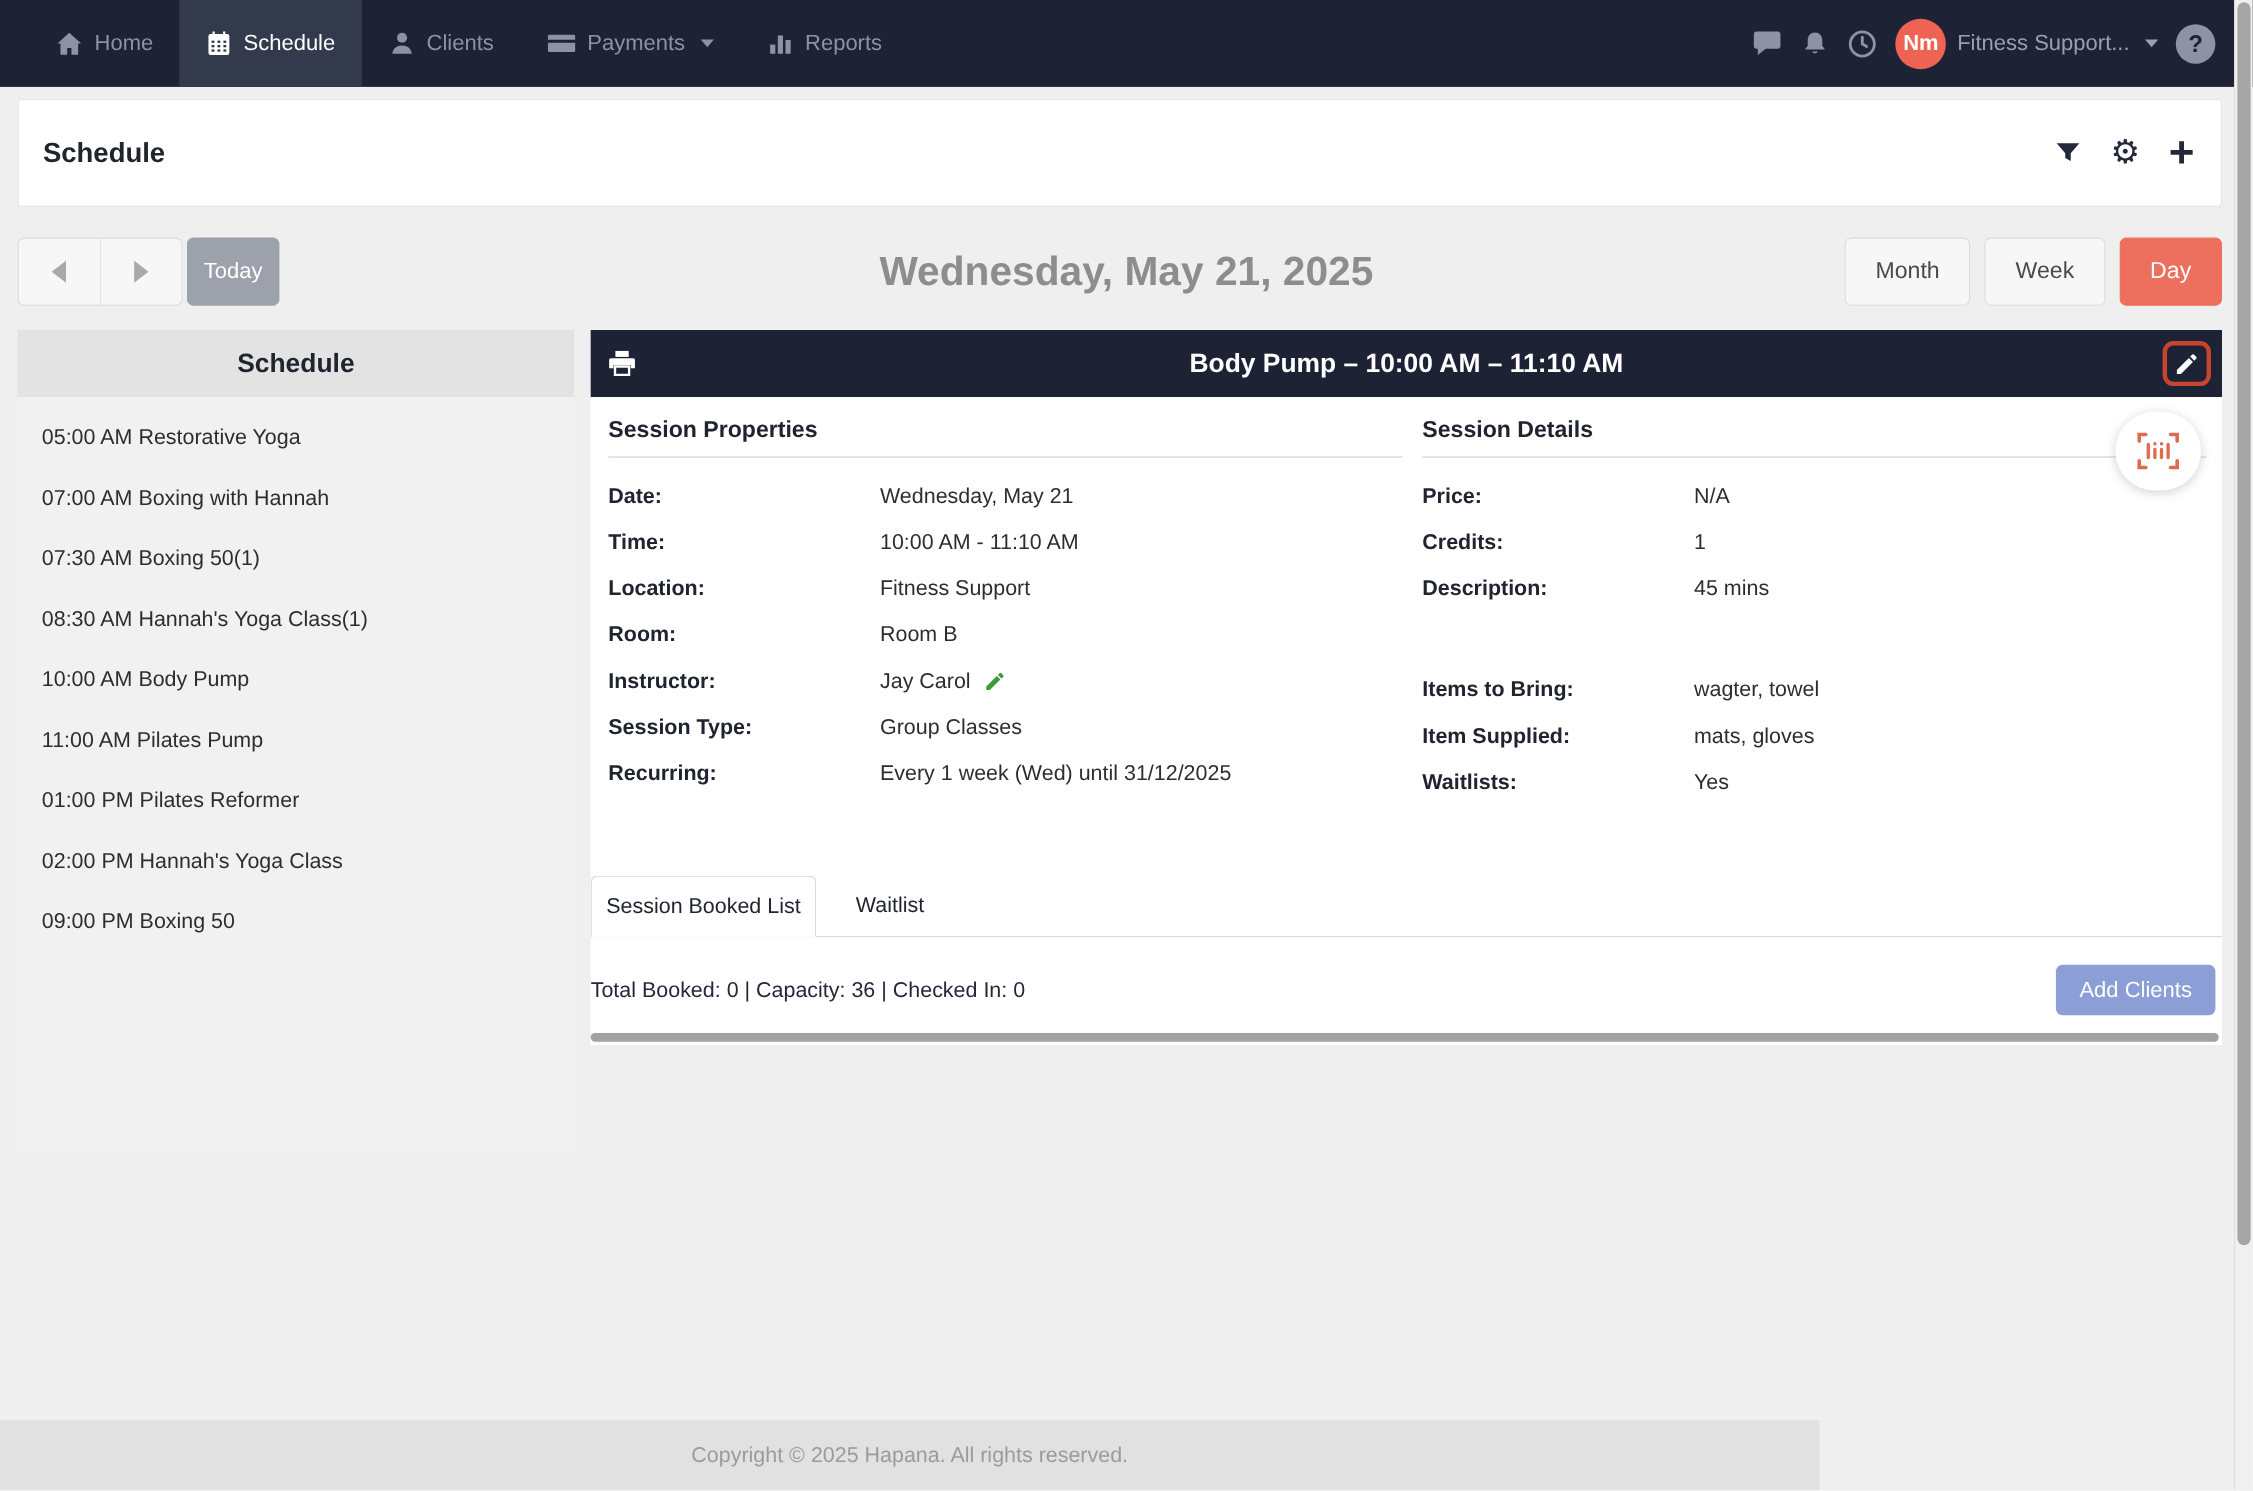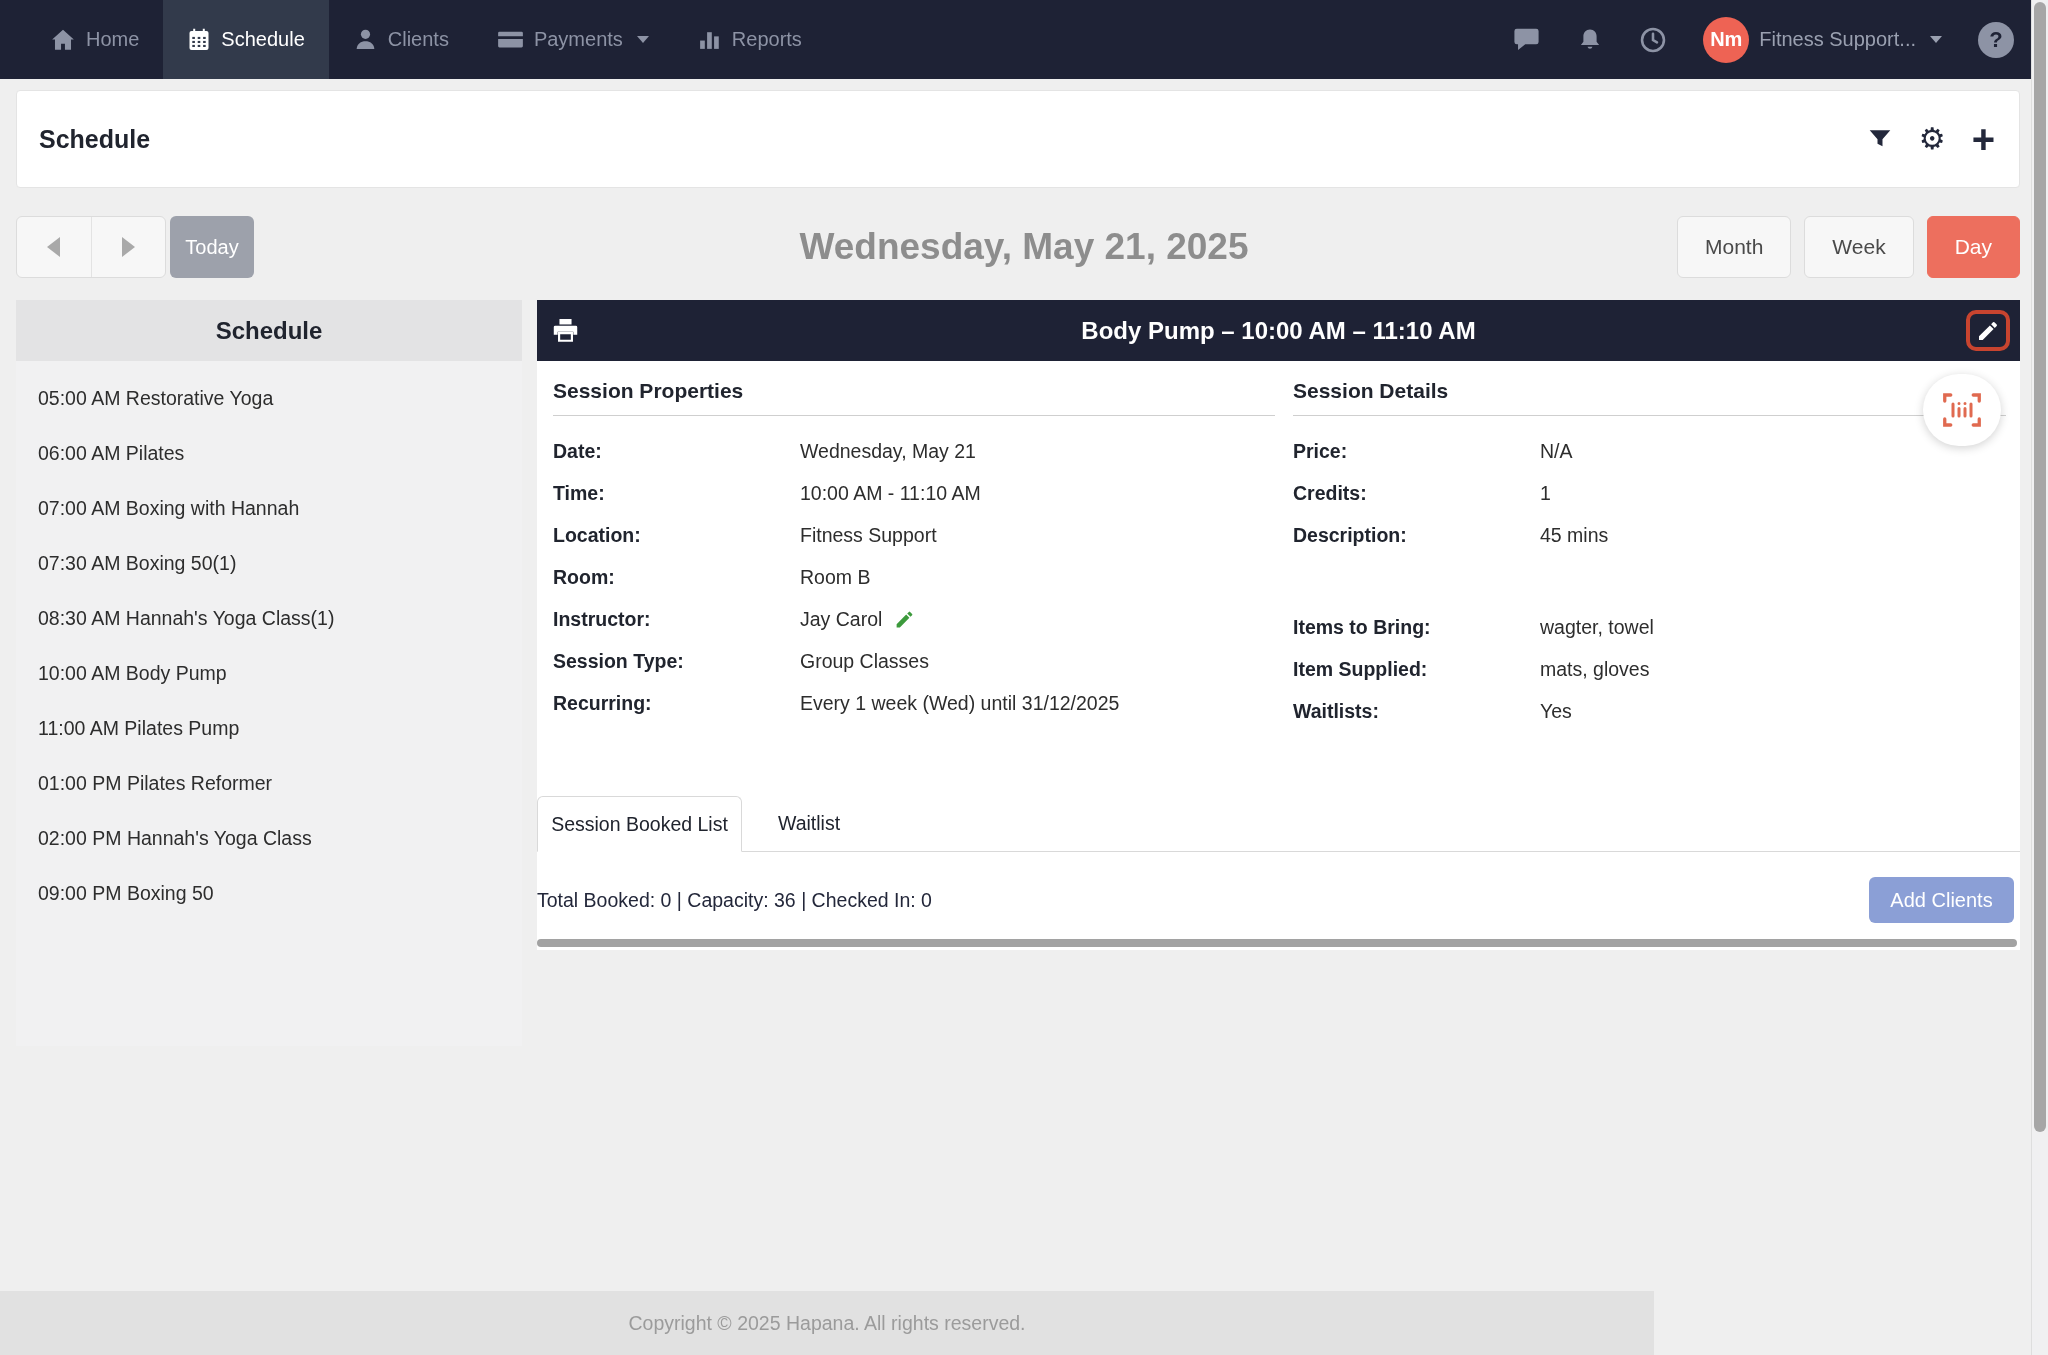--- a/index.html
+++ b/index.html
@@ -6,21 +6,21 @@
   html,body { width:2048px; height:1355px; font-family:"Liberation Sans", sans-serif; }
   #app { position:relative; width:2048px; height:1355px; background:#efefef; overflow:hidden; }
 
   
   .topnav { position:absolute; top:0; left:0; width:2048px; height:79px; background:#1e2235; display:flex; align-items:center; }
   .nav-left { display:flex; height:100%; align-items:center; margin-left:26px; }
   .nav-item { display:flex; align-items:center; gap:10px; padding:0 24px; height:100%; color:#8d93a5; font-size:20px; cursor:pointer; }
   .nav-item.active { background:#323a4b; color:#ffffff; }
   .nav-item svg { display:block; }
   .caret { width:0; height:0; border-left:6px solid transparent; border-right:6px solid transparent; border-top:7px solid currentColor; margin-left:4px; }
-  .nav-right { position:absolute; right:34px; top:0; height:100%; display:flex; align-items:center; gap:36px; color:#8d93a5; }
+  .nav-right { position:absolute; right:34px; top:0; height:100%; display:flex; align-items:center; gap:16px; color:#8d93a5; }
   .icon-btn { display:flex; align-items:center; justify-content:center; cursor:pointer; }
   .avatar { width:46px; height:46px; border-radius:50%; background:#ee6354; color:#fff; font-weight:bold; font-size:20px; display:flex; align-items:center; justify-content:center; }
   .account { display:flex; align-items:center; gap:10px; cursor:pointer; font-size:20px; color:#9aa0b0; }
   .help-circle { width:36px; height:36px; border-radius:50%; background:#8d93a5; color:#1e2235; font-weight:bold; font-size:22px; display:flex; align-items:center; justify-content:center; cursor:pointer; }
 
   
   .header-card { position:absolute; left:16px; top:90px; width:2004px; height:98px; background:#ffffff; border:1px solid #e4e4e4; border-radius:4px; display:flex; align-items:center; }
   .header-card .title { margin-left:22px; font-size:25px; font-weight:bold; color:#20242e; }
   .header-icons { position:absolute; right:24px; display:flex; align-items:center; gap:26px; color:#23283b; }
   .gear-glyph { font-family:"DejaVu Sans", sans-serif; font-size:30px; line-height:1; color:#23283b; }
@@ -205,21 +205,20 @@
       <button class="btn view-btn">Month</button>
       <button class="btn view-btn">Week</button>
       <button class="btn view-btn day-active">Day</button>
     </div>
   </div>
 
   <div class="sidebar">
     <div class="sidebar-head">Schedule</div>
     <div class="sidebar-list">
       <div class="slot">05:00 AM Restorative Yoga</div>
-      <div class="slot">06:00 AM Pilates</div>
       <div class="slot">07:00 AM Boxing with Hannah</div>
       <div class="slot">07:30 AM Boxing 50(1)</div>
       <div class="slot">08:30 AM Hannah's Yoga Class(1)</div>
       <div class="slot">10:00 AM Body Pump</div>
       <div class="slot">11:00 AM Pilates Pump</div>
       <div class="slot">01:00 PM Pilates Reformer</div>
       <div class="slot">02:00 PM Hannah's Yoga Class</div>
       <div class="slot">09:00 PM Boxing 50</div>
     </div>
   </div>

